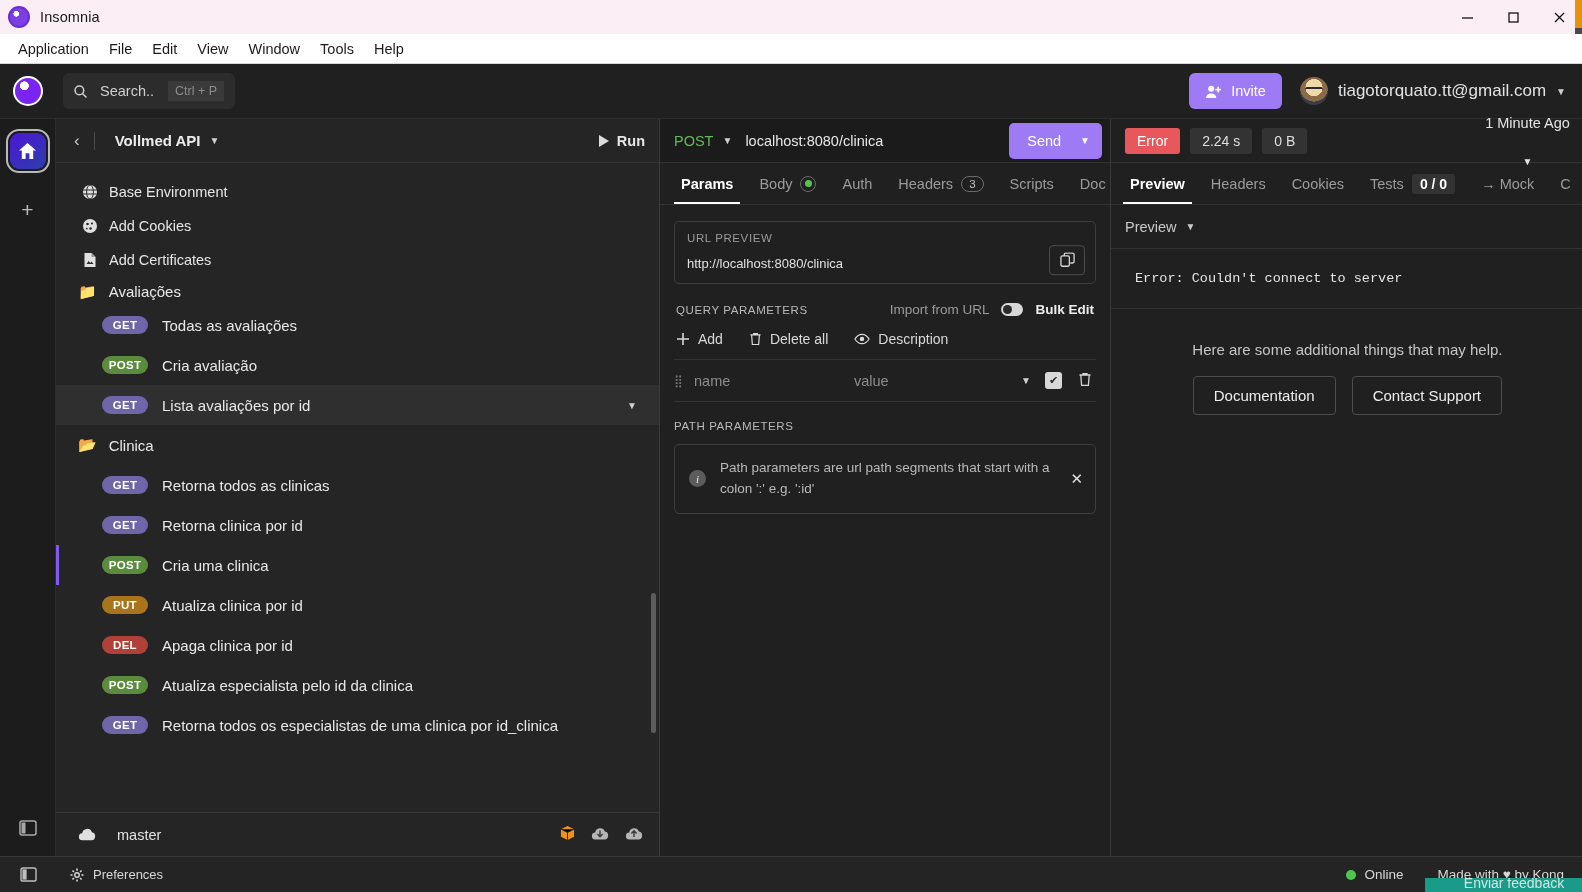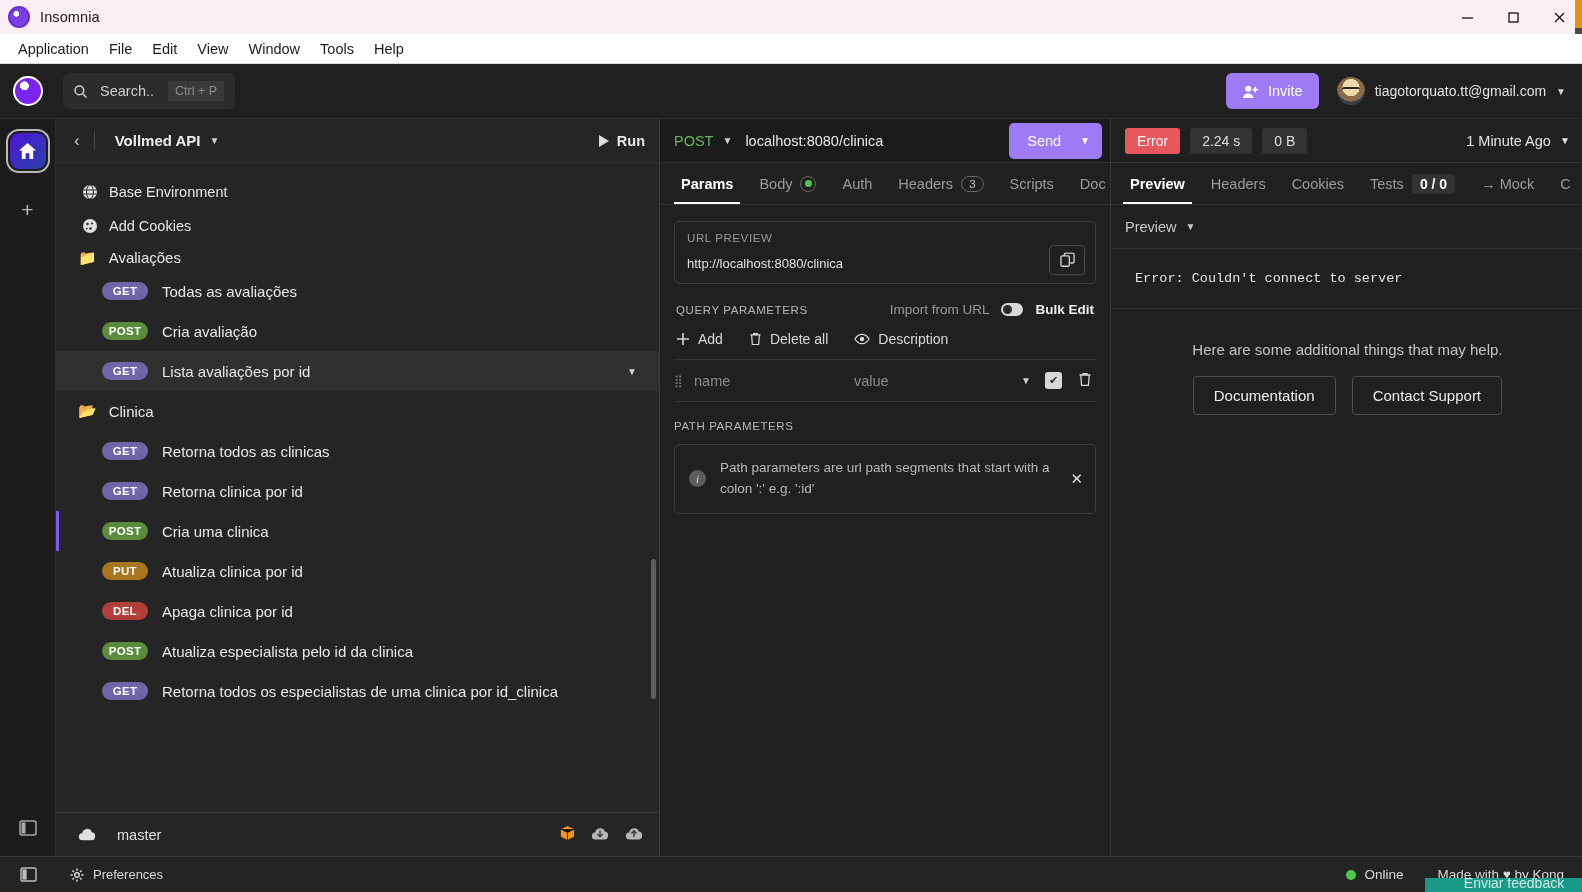--- a/index.html
+++ b/index.html
@@ -92,21 +92,21 @@
   }
   .avatar {
     width: 28px; height: 28px; border-radius: 50%;
     background: radial-gradient(circle at 50% 38%, #f0d9a8 0 38%, #8a6a48 39% 62%, #3c3c46 63% 100%);
     position: relative; overflow: hidden; flex: 0 0 auto;
   }
   .avatar::after {
     content: ""; position: absolute; left: 5px; top: 10px; width: 18px; height: 4px;
     border-top: 2px solid #2a2a30; border-radius: 2px;
   }
-  .account .email { font-size: 14px; color: #e2e2e2; }
+  .account .email { font-size: 17px; color: #e2e2e2; }
   .caret { color: #cfcfcf; font-size: 10px; }
 
   
   .bodyrow { flex: 1 1 auto; display: flex; min-height: 0; }
 
   
   .rail {
     width: 56px; background: #1c1c1c; border-right: 1px solid #2d2d2d;
     display: flex; flex-direction: column; align-items: center; padding-top: 14px;
     flex: 0 0 56px;
@@ -322,21 +322,21 @@
   
   .respane { flex: 1 1 auto; display: flex; flex-direction: column; background: #202020; min-height: 0; }
   .resbar {
     height: 44px; flex: 0 0 44px; display: flex; align-items: center;
     border-bottom: 1px solid #333; padding: 0 14px 0 14px; gap: 10px;
   }
   .errbadge {
     background: #e8575b; color: #ffffff; font-size: 14px; padding: 5px 12px; border-radius: 3px;
   }
   .statpill { background: #333333; color: #dedede; font-size: 14px; padding: 5px 12px; border-radius: 3px; }
-  .res-time { margin-left: auto; display: flex; align-items: center; gap: 9px; color: #e4e4e4; font-size: 14.5px; }
+  .res-time { margin-left: auto; display: flex; align-items: center; gap: 25px; color: #e4e4e4; font-size: 14.5px; flex-direction: column; }
 
   .restabs {
     height: 42px; flex: 0 0 42px; display: flex; align-items: stretch;
     border-bottom: 1px solid #333; padding-left: 6px; overflow: hidden;
   }
   .pvhead {
     height: 44px; flex: 0 0 44px; display: flex; align-items: center; gap: 9px;
     padding-left: 14px; border-bottom: 1px solid #333; color: #c9c9c9; font-size: 14.5px;
   }
   .errline {
@@ -466,20 +466,28 @@
         </div>
         <div class="env-item">
           <svg width="16" height="16" viewBox="0 0 16 16">
               <circle cx="8" cy="8" r="7" fill="#e0e0e0"></circle>
               <circle cx="5.5" cy="6" r="1.3" fill="#2a2a2a"></circle>
               <circle cx="10" cy="5.5" r="1.1" fill="#2a2a2a"></circle>
               <circle cx="8.5" cy="10.5" r="1.3" fill="#2a2a2a"></circle>
               <circle cx="4.8" cy="10.6" r="0.9" fill="#2a2a2a"></circle>
             </svg>
           <span>Add Cookies</span>
+        </div>
+        <div class="env-item">
+          <svg width="16" height="16" viewBox="0 0 16 16">
+              <path d="M2.5 1h7l4 4v10h-11z" fill="#e0e0e0"></path>
+              <path d="M9.5 1v4h4" fill="#9a9a9a"></path>
+              <path d="M4.5 12l2.2-3 1.6 2 1.2-1.4 2 2.4z" fill="#2a2a2a"></path>
+            </svg>
+          <span>Add Certificates</span>
         </div>
       </div>
 
 
       <div class="reqlist">
         <div class="row cut folder">
           <span class="folder-icon">📁</span>
           <span>Avaliações</span>
         </div>
         <div class="row">

